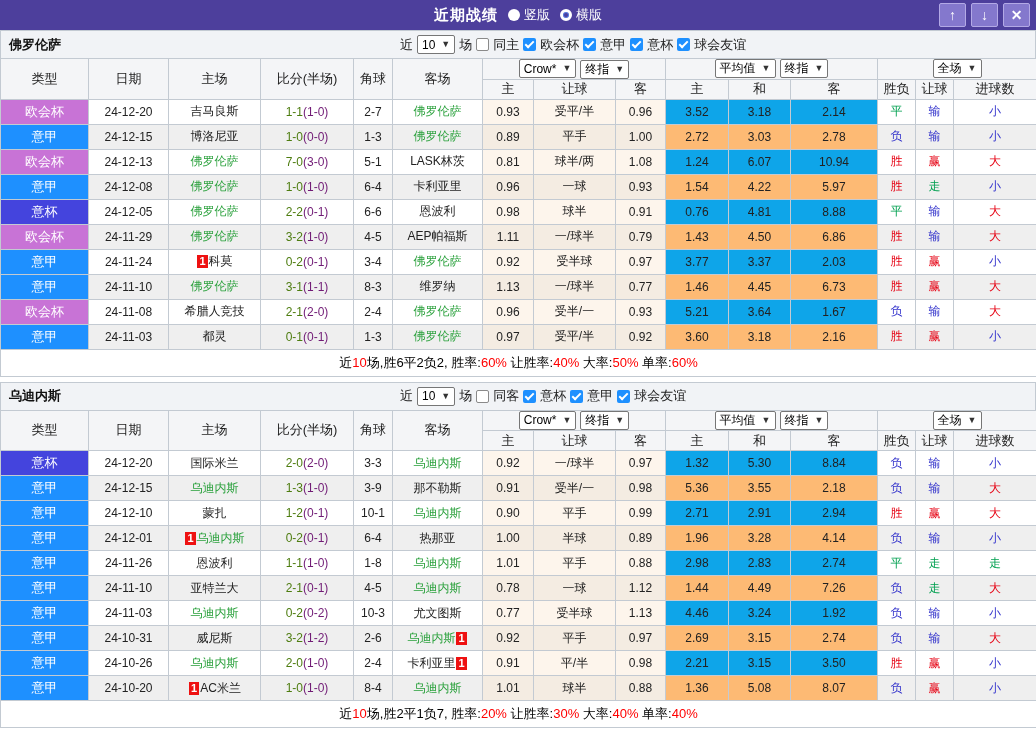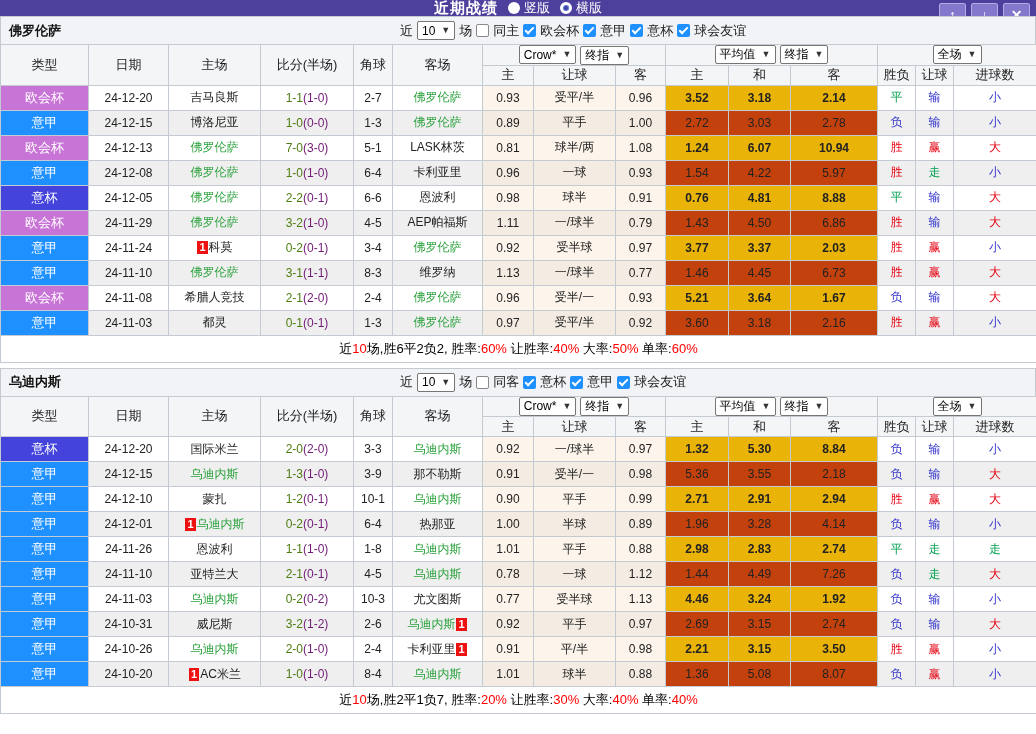--- a/index.html
+++ b/index.html
@@ -1,21 +1,21 @@
 <!DOCTYPE html>
 <html><head>
 <meta charset="utf-8">
 <style>
   * { box-sizing: border-box; }
   html,body { margin:0; padding:0; background:#fff; }
   body { font-family:"Liberation Sans","DejaVu Sans",sans-serif; }
   .app { width:1036px; height:734px; background:#fff; overflow:hidden; position:relative; }
 
   
-  .titlebar { height:16px; background:#4d3f9c; display:flex; align-items:center; position:relative; color:#fff; }
+  .titlebar { height:30px; background:#4d3f9c; display:flex; align-items:center; position:relative; color:#fff; }
   .tb-center { flex:1; display:flex; justify-content:center; align-items:center; gap:10px; }
   .tb-title { font-weight:bold; font-size:15px; letter-spacing:1px; }
   .radio-opt { display:inline-flex; align-items:center; gap:4px; font-size:13px; cursor:pointer;justify-content:space-between; }
   .rdot { width:12px; height:12px; border-radius:50%; background:#fff; display:inline-block; }
   .rdot.un { width:12px; height:12px; background:transparent; border:3px solid #fff; box-shadow:0 0 0 1px #4d7be6 inset; }
   .tb-btns { position:absolute; right:6px; top:3px; display:flex; gap:5px; }
   .tb-btn { width:27px; height:24px; background:#8478cd; border:1px solid #b3a9e6; color:#fff; font-weight:bold; font-size:14px; line-height:20px; text-align:center; border-radius:2px; cursor:pointer; padding:0; }
 
   
   .section { position:relative; }
@@ -40,22 +40,22 @@
   th, td { border:1px solid #c3cad2; text-align:center; padding:0; font-size:12px; color:#222; overflow:hidden; white-space:nowrap; }
   thead th { background:#f4f5f7; font-weight:normal; font-size:13px; height:20px; color:#222; }
   thead .selth { background:#f4f5f7; }
   thead .selth .sel { margin:0 2px; }
   tbody td { height:25px; }
   td.type { color:#fff; font-size:13px; }
   tr.odd  td.c-plain { background:#ffffff; }
   tr.even td.c-plain { background:#efefef; }
   tr.odd  td.c-cream { background:#fdf5ec; }
   tr.even td.c-cream { background:#f4ece2; }
-  tr.odd  td.c-blue  { background:#eab308;font-weight:bold; }
-  tr.even td.c-blue  { background:#c2410c; }
+  tr.odd  td.c-blue  { background:#0ea5e9; }
+  tr.even td.c-blue  { background:#fdba74; }
   .hl { color:#2aa13c; }
   .score-main { color:#4d7c0f; }
   .score-half { color:#701a75; }
   .badge { display:inline-block; background:#ee1111; color:#fff; font-size:11px; line-height:13px; padding:0 2px; margin:0 1px; font-weight:bold; }
   .t-r { color:#e60012; } .t-g { color:#00a050; } .t-b { color:#3333cc; }
   tfoot td { height:27px; font-size:13px; background:#fff; }
   .sk { color:#000; } .sr { color:#ff0000; }
 </style>
 </head>
 <body>

